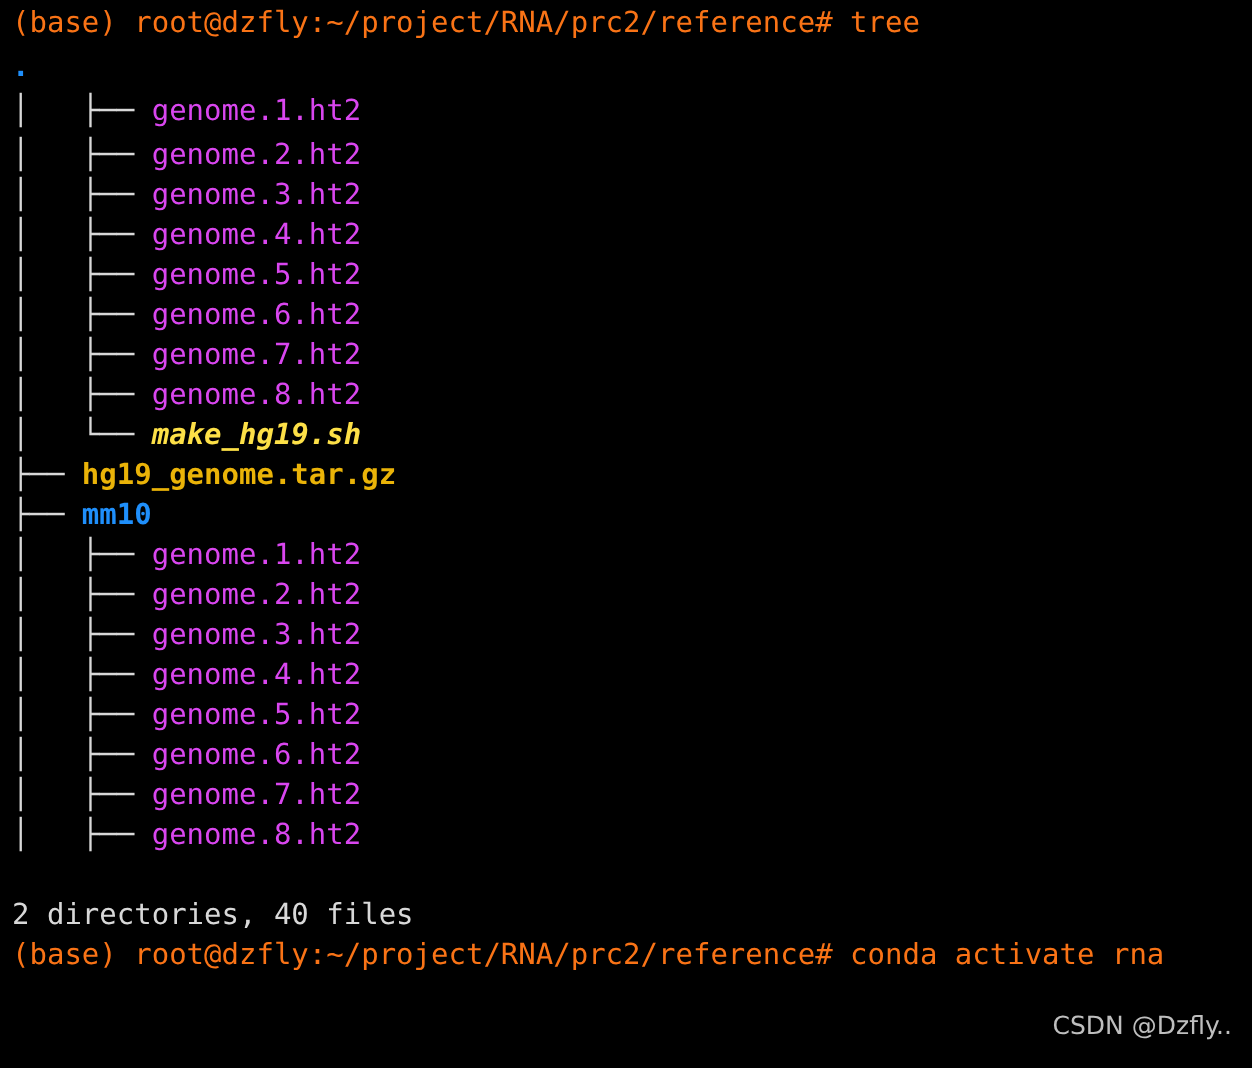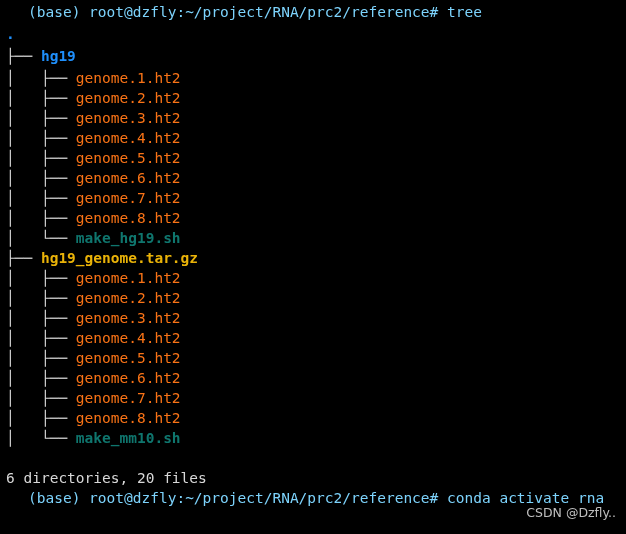--- a/index.html
+++ b/index.html
@@ -24,30 +24,31 @@
   .line {
     height: 20px;
     line-height: 20px;
     font-size: 14.5px;
     white-space: pre;
     color: #d8d8d8;
     padding-left: 6px;
     letter-spacing: 0px;
   }
   .line:first-child { padding-top: 2px; height: 22px; }
-  .prompt { color: #7dd3fc; margin-left: 22px; }
+  .prompt { color: #f97316; }
   .tree { color: #d8d8d8; }
   .dir {
     color: #1f8ffb;
     font-weight: bold;
   }
-  .file { color: #f97316; }
+  .file { color: #d946ef; }
   .exec {
-    color: #0f766e;
+    color: #fde047;
     font-weight: bold;
+    font-style: italic;
   }
   .archive {
     color: #eab308;
     font-weight: bold;
   }
   .blank { height: 20px; }
   .watermark {
     position: absolute;
     right: 10px;
     bottom: 14px;
@@ -63,43 +64,42 @@
 </head>
 <body>
 
 <div id="terminal">
 
   <div class="line"><span class="prompt">(base) root@dzfly:~/project/RNA/prc2/reference# tree</span></div>
 
   <div class="line"><span class="dir">.</span></div>
 
   <div id="tree-body">
-      <div class="line"><span class="tree">├── </span><span class="dir">hg19</span></div>
       <div class="line"><span class="tree">│   ├── </span><span class="file">genome.1.ht2</span></div>
       <div class="line"><span class="tree">│   ├── </span><span class="file">genome.2.ht2</span></div>
       <div class="line"><span class="tree">│   ├── </span><span class="file">genome.3.ht2</span></div>
       <div class="line"><span class="tree">│   ├── </span><span class="file">genome.4.ht2</span></div>
       <div class="line"><span class="tree">│   ├── </span><span class="file">genome.5.ht2</span></div>
       <div class="line"><span class="tree">│   ├── </span><span class="file">genome.6.ht2</span></div>
       <div class="line"><span class="tree">│   ├── </span><span class="file">genome.7.ht2</span></div>
       <div class="line"><span class="tree">│   ├── </span><span class="file">genome.8.ht2</span></div>
       <div class="line"><span class="tree">│   └── </span><span class="exec">make_hg19.sh</span></div>
       <div class="line"><span class="tree">├── </span><span class="archive">hg19_genome.tar.gz</span></div>
+      <div class="line"><span class="tree">├── </span><span class="dir">mm10</span></div>
       <div class="line"><span class="tree">│   ├── </span><span class="file">genome.1.ht2</span></div>
       <div class="line"><span class="tree">│   ├── </span><span class="file">genome.2.ht2</span></div>
       <div class="line"><span class="tree">│   ├── </span><span class="file">genome.3.ht2</span></div>
       <div class="line"><span class="tree">│   ├── </span><span class="file">genome.4.ht2</span></div>
       <div class="line"><span class="tree">│   ├── </span><span class="file">genome.5.ht2</span></div>
       <div class="line"><span class="tree">│   ├── </span><span class="file">genome.6.ht2</span></div>
       <div class="line"><span class="tree">│   ├── </span><span class="file">genome.7.ht2</span></div>
       <div class="line"><span class="tree">│   ├── </span><span class="file">genome.8.ht2</span></div>
-      <div class="line"><span class="tree">│   └── </span><span class="exec">make_mm10.sh</span></div>
     </div>
 
   <div class="line blank"></div>
 
-  <div class="line"><span>6 directories, 20 files</span></div>
+  <div class="line"><span>2 directories, 40 files</span></div>
 
   <div class="line"><span class="prompt">(base) root@dzfly:~/project/RNA/prc2/reference# conda activate rna</span></div>
 
   <div class="watermark">CSDN @Dzfly..</div>
 
 </div>
 
 </body></html>

